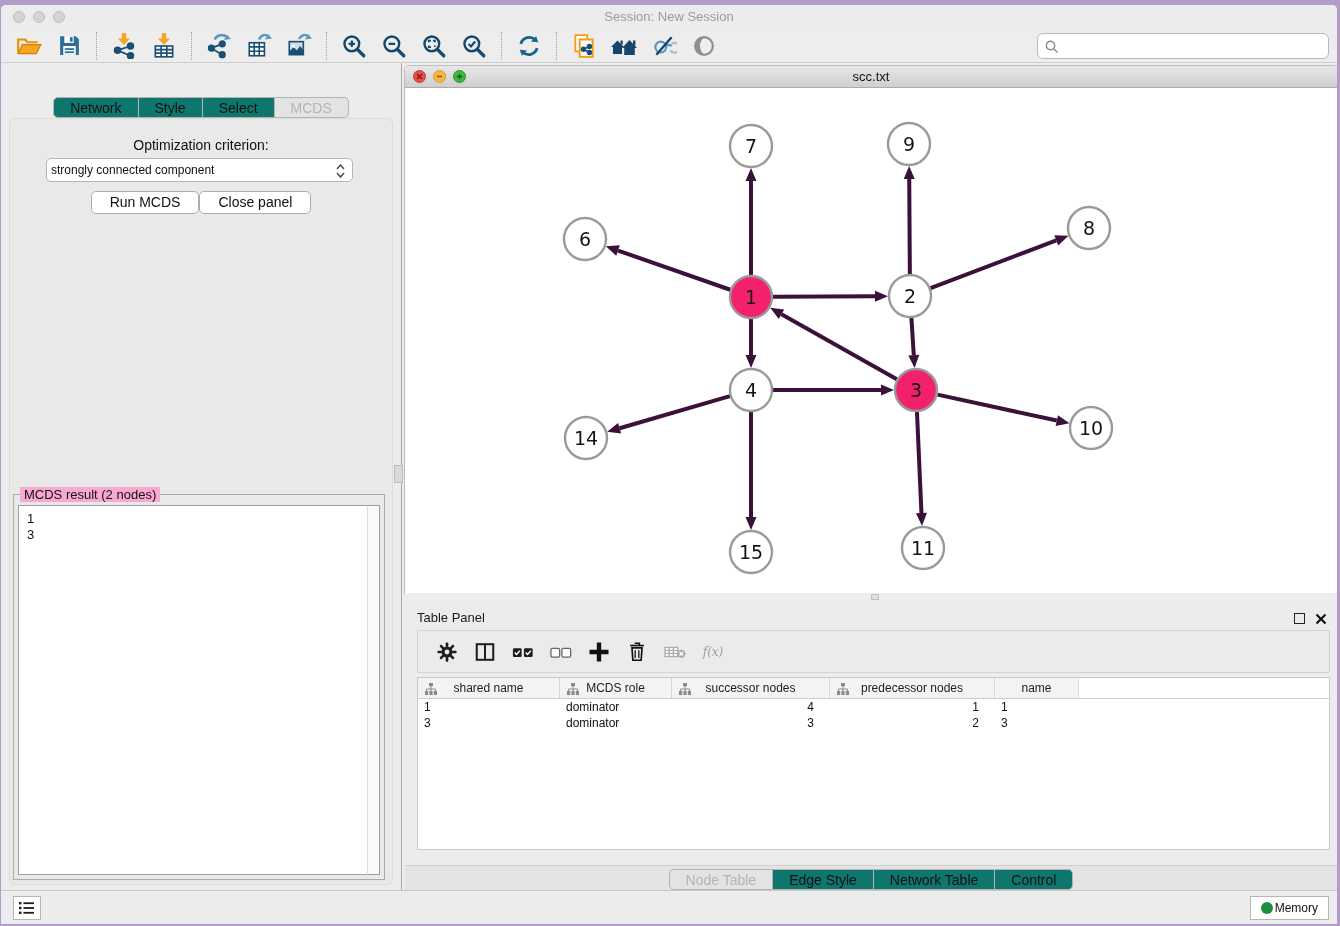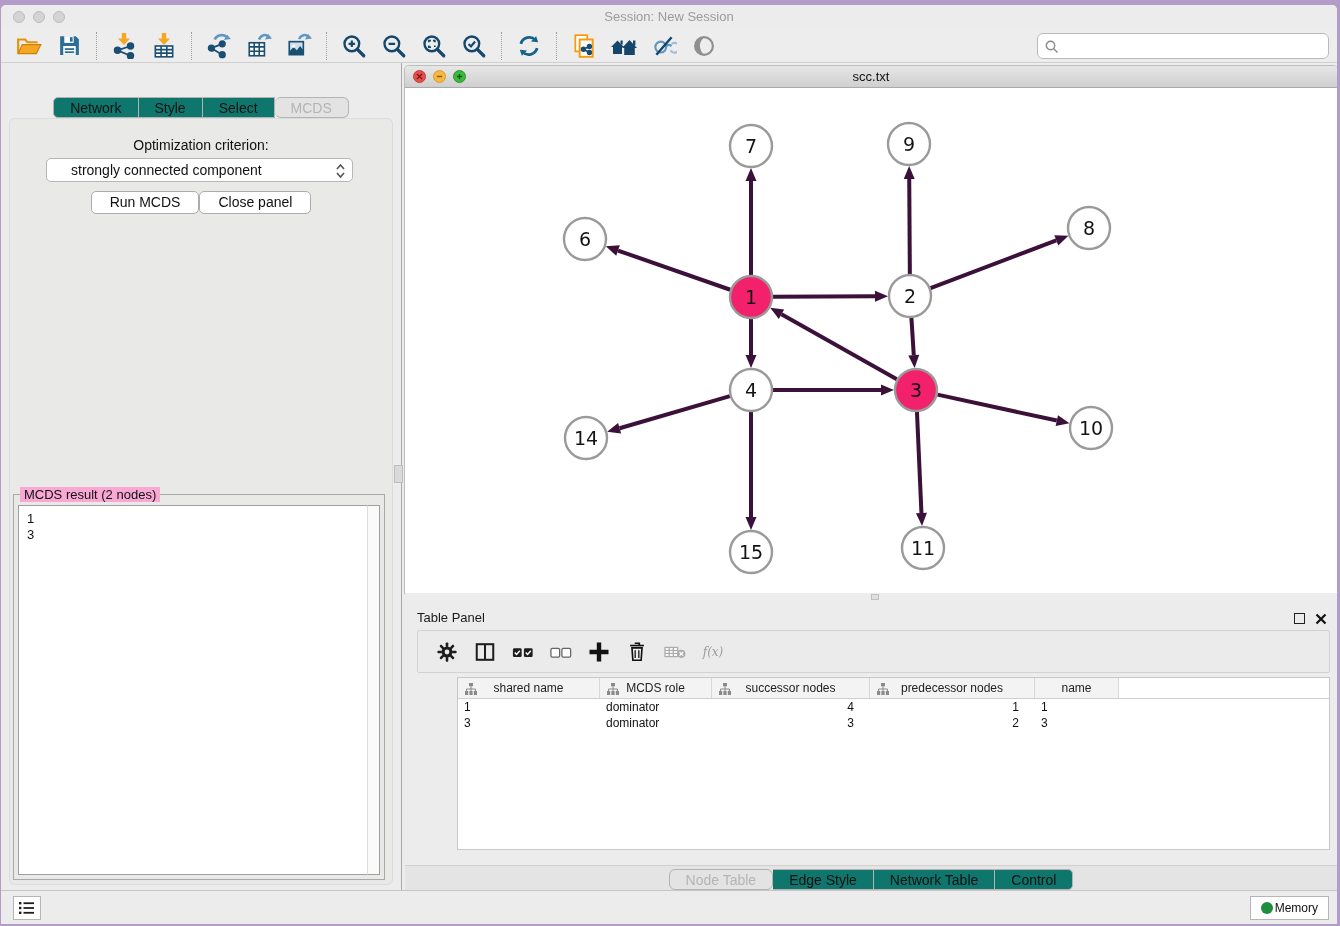--- a/index.html
+++ b/index.html
@@ -32,27 +32,27 @@
   .panel-head { position:absolute; top:6px; left:0; right:0; height:22px; }
   .panel-head .label { position:absolute; left:14px; top:3px; font-size:13px; color:#1a1a1a; }
   .icon-float { position:absolute; width:11px; height:11px; border:1.6px solid #222; top:6px; }
   .icon-close { position:absolute; width:12px; height:12px; top:6px; }
   .cpanel .icon-float { right:34px; } .cpanel .icon-close { right:12px; }
   .tabs-row { position:absolute; top:34px; left:0; right:0; display:flex; justify-content:center; }
   .tab { height:21px; line-height:20px; padding:0 16px; font-size:14px; background:#0f766e;
          border:1px solid #b3b3b3; border-left:none; color:#111; }
   .tab:first-child { border-left:1px solid #b3b3b3; border-radius:5px 0 0 5px; }
   .tab:last-child { border-radius:0 5px 5px 0; }
-  .tab.active { background:#e3e3e3; color:#b4b4b4;border-radius:6px; }
+  .tab.active { background:#e3e3e3; color:#b4b4b4; }
   .cpanel-content { position:absolute; top:55px; left:8px; right:8px; bottom:5px; background:#e9e9e8;
                     border-radius:6px; box-shadow:0 0 0 1px #dcdcdc inset; }
   .opt-label { position:absolute; top:19px; left:0; right:0; text-align:center; font-size:14px; color:#111; }
   .criterion { position:absolute; top:40px; left:37px; width:307px; height:24px; background:#fff;
-               border:1px solid #b6b6b6; border-radius:5px; font-size:14px; color:#111; line-height:22px;
-               padding-left:24px; }
+               border:1px solid #b6b6b6; border-radius:5px; font-size:12px; color:#111; line-height:22px;
+               padding-left:4px; }
   .criterion .chev { position:absolute; right:6px; top:3px; }
   .btn-row { position:absolute; top:73px; left:0; right:0; display:flex; justify-content:center; gap:0; }
   .pushbtn { height:23px; padding:0 18px; background:#fff; border:1px solid #adadad; border-radius:5px;
              font-size:14px; color:#111; line-height:21px; }
   .mcds-fieldset { position:absolute; left:4px; right:8px; top:376px; bottom:5px;
                    border:1px solid #a9a9a9; }
   .mcds-legend { position:absolute; top:-8px; left:6px; background:#f9a8d4; padding:0 4px; font-size:13px; color:#111; }
   .mcds-text { position:absolute; left:4px; right:4px; top:10px; bottom:4px; background:#fff;
                border:1px solid #9f9f9f; font-family:"Liberation Sans", sans-serif; font-size:13px; color:#111;
                padding:5px 8px; line-height:16px; white-space:pre; }
@@ -76,21 +76,21 @@
   .hsplit .grip { position:absolute; left:50%; top:1px; width:8px; height:6px; background:#e0e0e0; border:1px solid #c0c0c0; }
 
   
   .tpanel { position:absolute; left:404px; right:0; top:596px; bottom:34px; background:#ececec; }
   .tpanel .panel-head .label { left:12px; }
   .tpanel .icon-float { right:32px; } .tpanel .icon-close { right:10px; }
   .ttoolbar { position:absolute; left:12px; right:7px; top:29px; height:43px; background:#ebebeb;
               border:1px solid #d2d2d2; border-radius:2px; display:flex; align-items:center; padding-left:10px; }
   .ttbtn { width:34px; height:34px; display:flex; align-items:center; justify-content:center; margin:0 2px; }
   .fx { font-family:"DejaVu Serif", serif; font-style:italic; font-size:12px; color:#9c9c9c; }
-  .tbl { position:absolute; left:12px; right:7px; top:76px; height:173px; background:#fff; border:1px solid #c8c8c8;margin-left:40px; }
+  .tbl { position:absolute; left:12px; right:7px; top:76px; height:173px; background:#fff; border:1px solid #c8c8c8; }
   .thead { display:flex; height:21px; border-bottom:1px solid #cfcfcf; }
   .th { background:#f3f3f3; border-right:1px solid #d8d8d8; font-size:12px; color:#222;
         display:flex; align-items:center; justify-content:center; gap:6px; position:relative; }
   .th svg { position:absolute; left:7px; top:5px; }
   .trow { display:flex; height:16px; font-size:12px; color:#111; }
   .td { padding:1px 4px 0 6px; }
   .c0 { width:142px; } .c1 { width:112px; } .c2 { width:158px; } .c3 { width:165px; } .c4 { width:84px; }
   .td.c2,.td.c3 { text-align:right; padding-right:16px; }
   .ttabs { position:absolute; left:0; right:0; top:264px; height:28px; display:flex; justify-content:center;
            align-items:center; background:#e4e4e4; border-top:1px solid #d0d0d0; border-bottom:1px solid #cfcfcf; }

